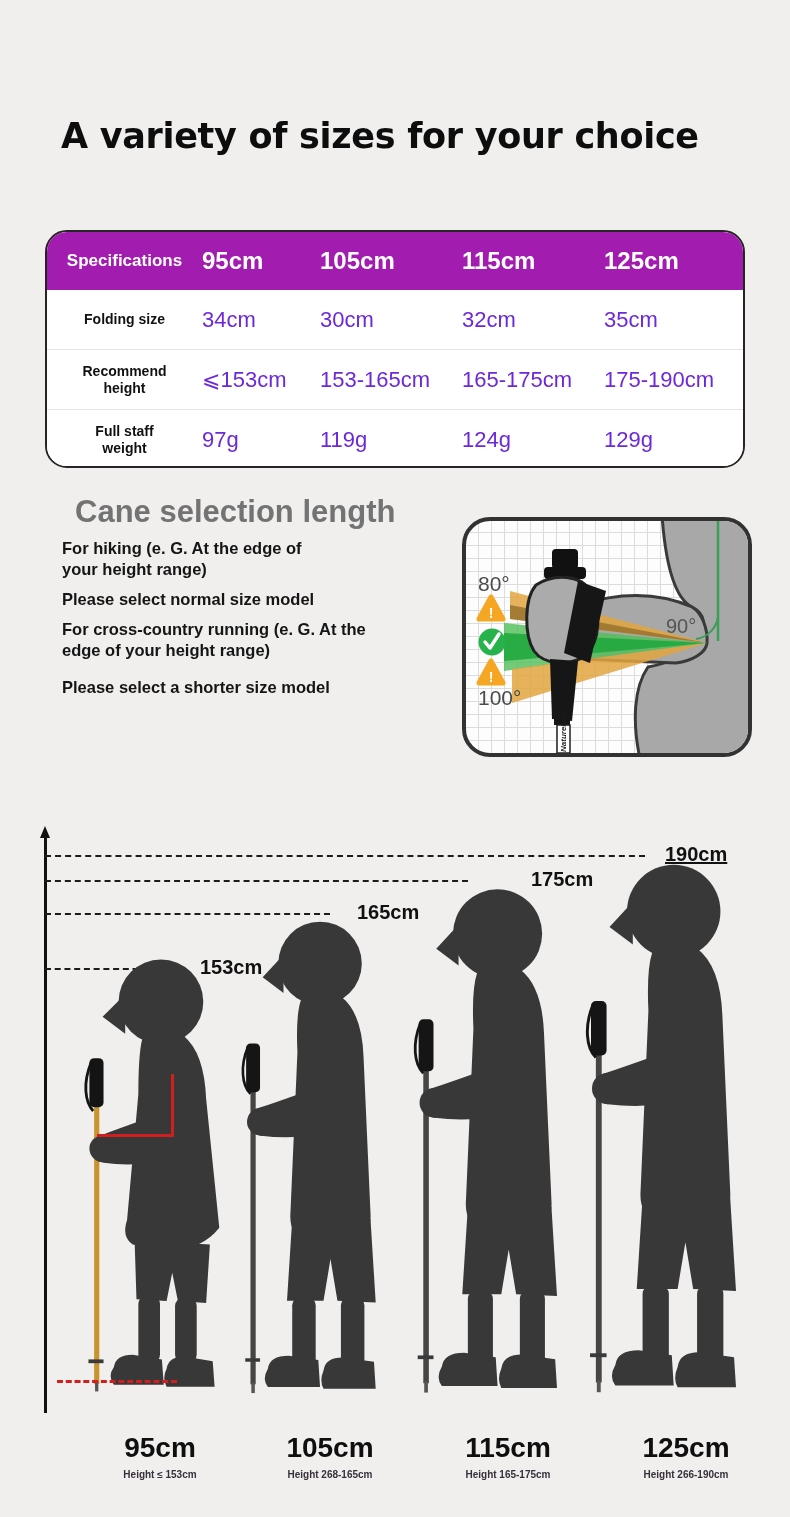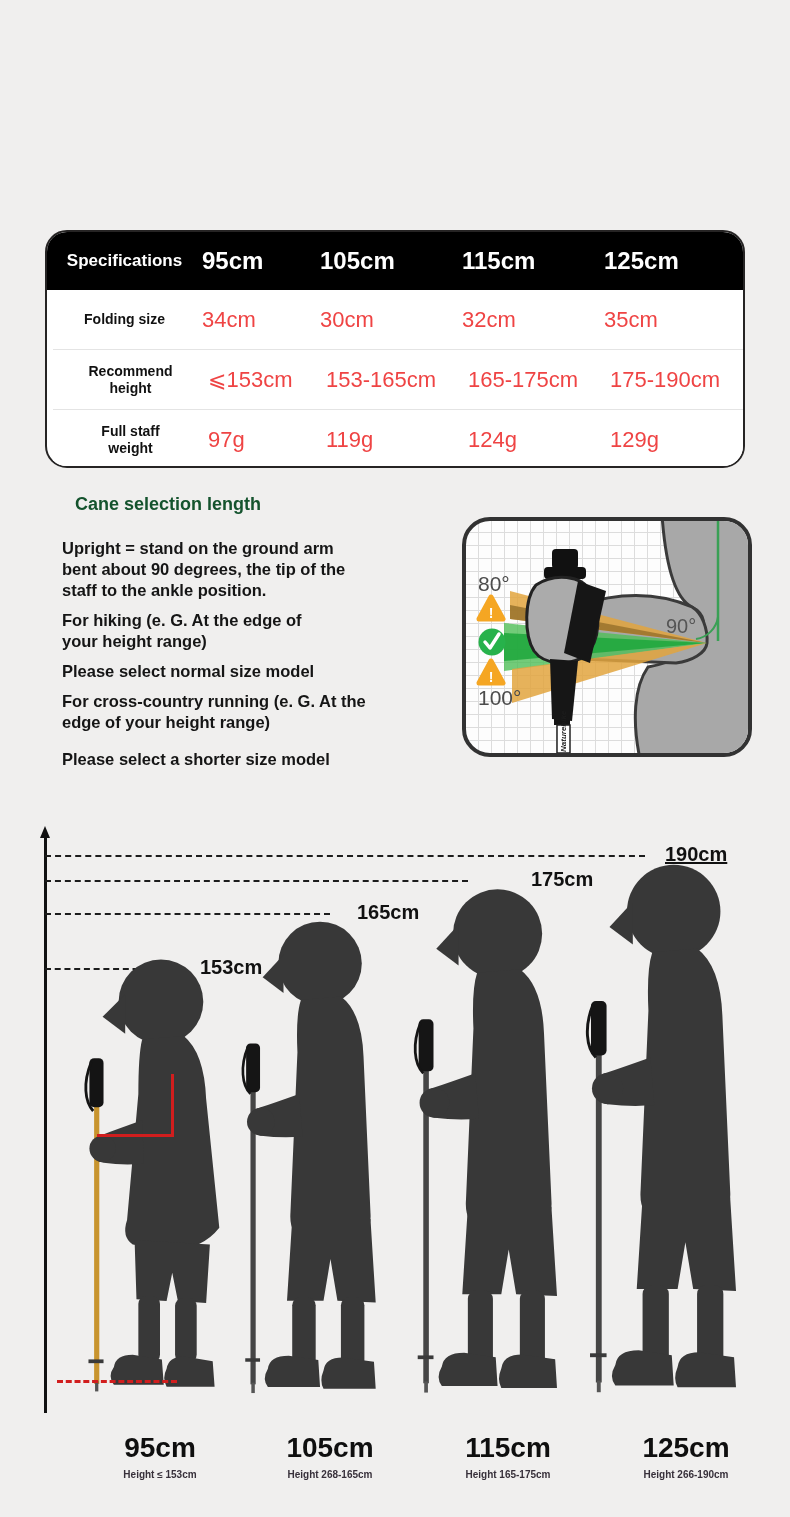--- a/index.html
+++ b/index.html
@@ -12,29 +12,29 @@
     position:absolute;left:61px;top:116px;font-size:35px;font-weight:800;
     letter-spacing:-0.3px;color:#0d0d0d;font-family:"DejaVu Sans","Liberation Sans",sans-serif;
   }
   
   .spec-card{
     position:absolute;left:45px;top:230px;width:700px;height:238px;
     background:#fff;border:2px solid #262424;border-radius:22px;overflow:hidden;
     box-sizing:border-box;
   }
   .t-row{display:grid;grid-template-columns:155px 118px 142px 142px auto;align-items:center;}
-  .t-head{height:58px;background:#000000;color:#fff;}
+  .t-head{height:58px;background:#a21caf;color:#fff;}
   .t-head .t-corner{font-size:17px;font-weight:bold;text-align:center;}
   .t-head .t-col{font-size:24px;font-weight:bold;}
   .t-body{height:59px;background:#fff;}
-  .t-body + .t-body{border-top:1px solid #e4e4e4;margin-left:6px;}
+  .t-body + .t-body{border-top:1px solid #e4e4e4;}
   .t-label{font-size:14px;font-weight:bold;text-align:center;line-height:17px;white-space:pre-line;color:#111;}
-  .t-val{font-size:22px;font-weight:500;color:#ef4444;}
-  
-  .guide-heading{position:absolute;left:75px;top:494px;font-size:18px;font-weight:800;color:#14532d;}
+  .t-val{font-size:22px;font-weight:500;color:#6d28d9;}
+  
+  .guide-heading{position:absolute;left:75px;top:494px;font-size:31px;font-weight:800;color:#737373;}
   .guide-text{position:absolute;left:62px;top:538px;width:360px;}
   .guide-p{font-size:16.5px;font-weight:bold;line-height:21px;margin:0 0 9px 0;white-space:pre-line;color:#151515;}
   .mb-big{margin-bottom:16px;}
   
   .angle-box{
     position:absolute;left:462px;top:517px;width:290px;height:240px;box-sizing:border-box;
     border:4px solid #323232;border-radius:28px;overflow:hidden;background-color:#fdfdfd;
     background-image:
       repeating-linear-gradient(0deg,transparent 0 12px,#dcdcdc 12px 13px),
       repeating-linear-gradient(90deg,transparent 0 12px,#dcdcdc 12px 13px);
@@ -66,20 +66,21 @@
   .pole-label{position:absolute;width:184px;text-align:center;top:1432px;}
   .pl-1{left:68px;} .pl-2{left:238px;} .pl-3{left:416px;} .pl-4{left:594px;}
   .pl-big{font-size:28px;font-weight:800;color:#0f0f0f;line-height:32px;}
   .pl-small{font-size:10px;font-weight:bold;color:#37303a;margin-top:5px;}
 </style>
 </head>
 <body>
 
 <div class="canvas">
 
+  <div class="page-title">A variety of sizes for your choice</div>
 
   <div class="spec-card">
     <div class="t-row t-head">
       <div class="t-corner">Specifications</div>
       <div class="t-col">95cm</div>
       <div class="t-col">105cm</div>
       <div class="t-col">115cm</div>
       <div class="t-col">125cm</div>
     </div>
     <div class="t-row t-body">
@@ -102,23 +103,20 @@
 weight</div>
       <div class="t-val">97g</div>
       <div class="t-val">119g</div>
       <div class="t-val">124g</div>
       <div class="t-val">129g</div>
     </div>
   </div>
 
   <div class="guide-heading">Cane selection length</div>
   <div class="guide-text">
-    <p class="guide-p"> Upright = stand on the ground arm
-bent about 90 degrees, the tip of the
-staff to the ankle position.</p>
     <p class="guide-p">For hiking (e. G. At the edge of
 your height range)</p>
     <p class="guide-p">Please select normal size model</p>
     <p class="guide-p mb-big">For cross-country running (e. G. At the
 edge of your height range)</p>
     <p class="guide-p">Please select a shorter size model</p>
   </div>
 
   <div class="angle-box">
     <svg width="282" height="232" viewBox="0 0 282 232">

